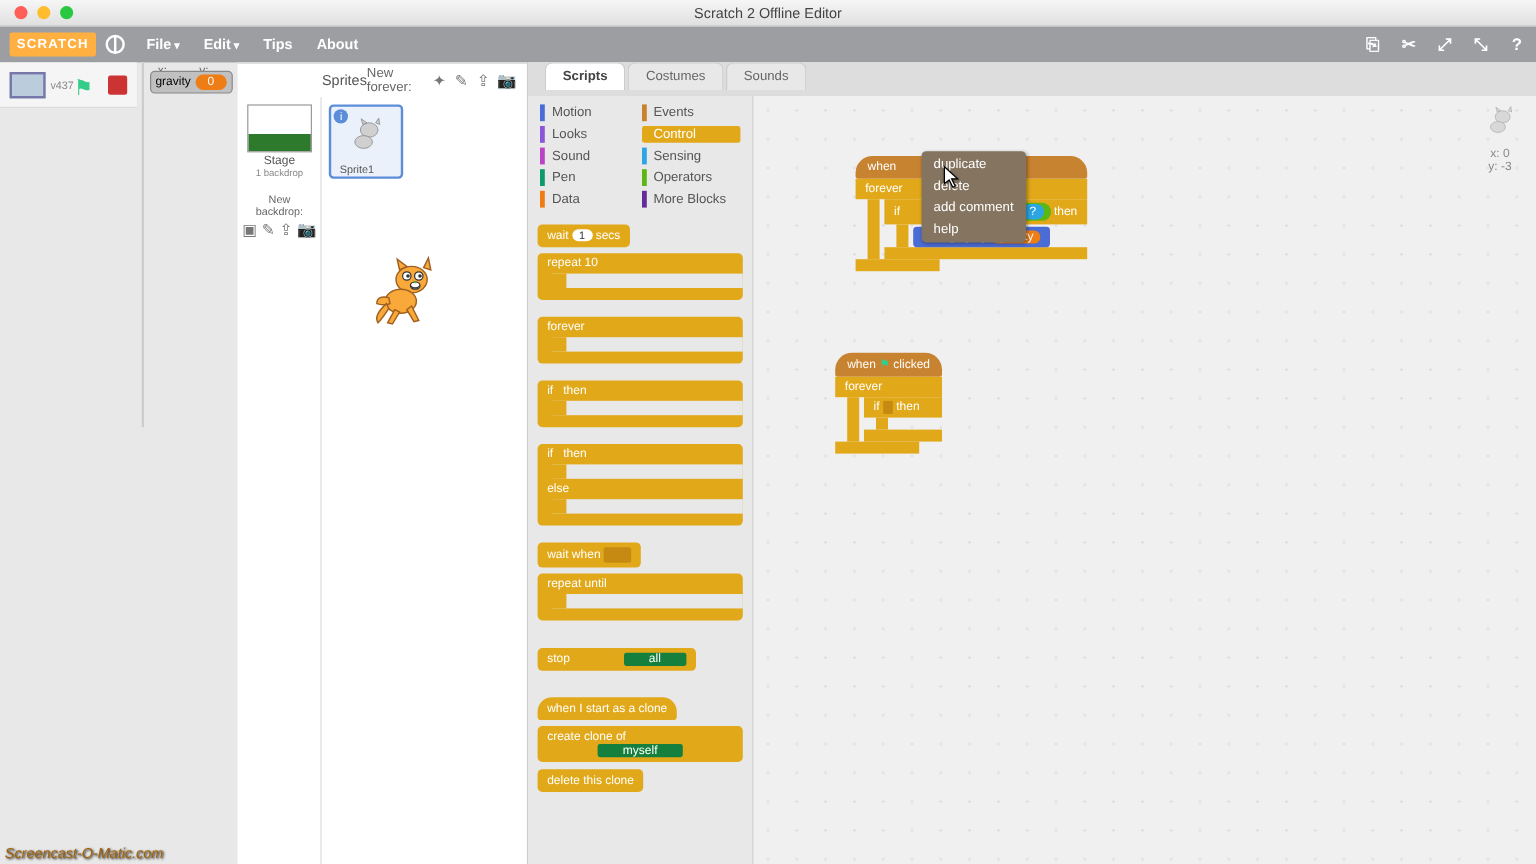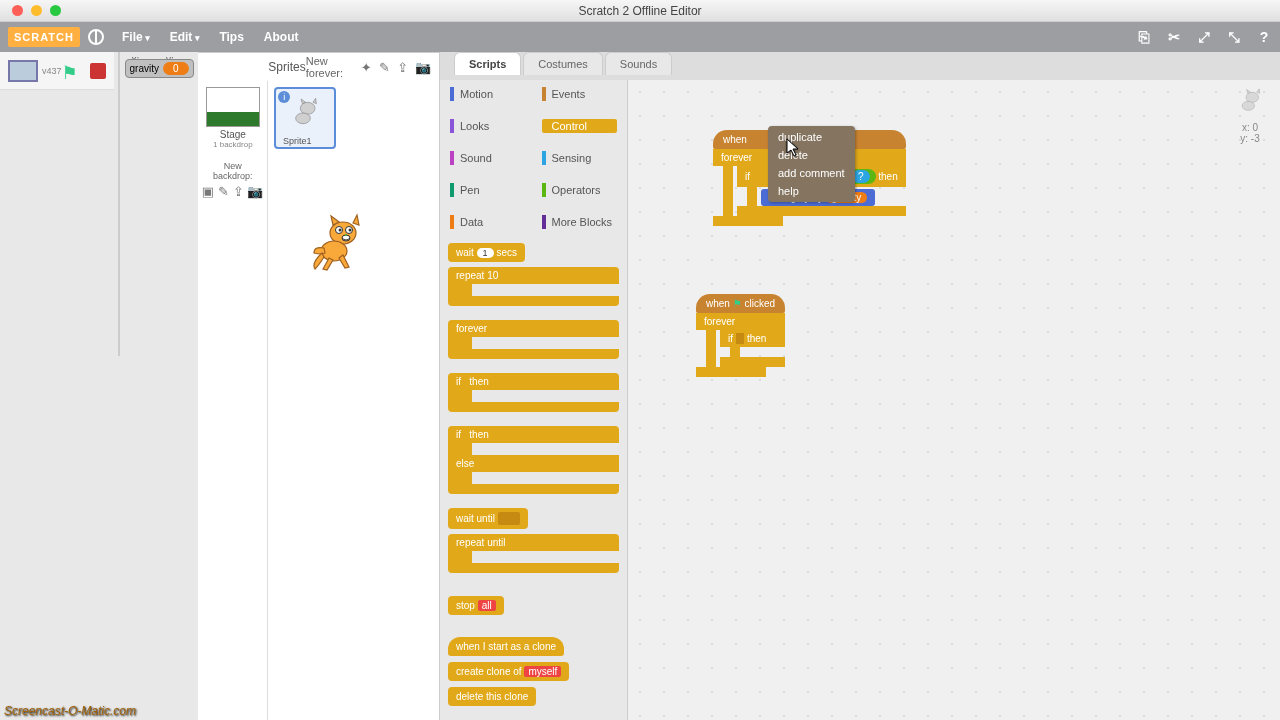--- a/index.html
+++ b/index.html
@@ -47,32 +47,32 @@
 .sprite-list { padding: 6px; }
 .sprite-tile { width: 62px; height: 62px; border: 2px solid #5b8dd9; border-radius: 4px; background: #eaf1fb; text-align: center; position: relative; }
 .sprite-tile .i { position:absolute; left:2px; top:2px; width:12px; height:12px; background:#5b8dd9; color:#fff; border-radius:50%; font-size:9px; line-height:12px; }
 .sprite-tile .cap { position: absolute; bottom: 1px; left: 0; right: 16px; font-size: 9px; color: #555; }
 .right { flex: 1; display: flex; flex-direction: column; background: #e8e8e8; }
 .tabs { height: 28px; display: flex; align-items: flex-start; padding-left: 14px; background: #ddd; }
 .tab { padding: 5px 14px; font-size: 11px; color: #666; background: #e8e8e8; border: 1px solid #ccc; border-bottom: none; border-radius: 6px 6px 0 0; margin-right: 2px; }
 .tab.active { background: #fff; font-weight: bold; color: #444; }
 .script-zone { flex: 1; display: flex; }
 .palette { width: 188px; background: #e8e8e8; border-right: 1px solid #ccc; }
-.categories { display: grid; grid-template-columns: 1fr 1fr; padding: 6px 10px; gap: 16px; }
+.categories { display: grid; grid-template-columns: 1fr 1fr; padding: 6px 10px; gap: 2px; }
 .cat-item { font-size: 11px; color: #555; padding: 1px 0 1px 6px; border-left: 4px solid; margin: 1px 0; cursor: pointer; }
 .cat-item.sel { background: #e1a91a; color: #fff; border-radius: 2px; }
 .cat-motion { border-color: #4a6cd4; } .cat-looks { border-color: #8a55d7; } .cat-sound { border-color: #bb42c3; }
 .cat-pen { border-color: #0e9a6c; } .cat-data { border-color: #ee7d16; } .cat-events { border-color: #c88330; }
 .cat-control { border-color: #e1a91a; } .cat-sensing { border-color: #2ca5e2; } .cat-operators { border-color: #5cb712; }
 .cat-more { border-color: #632d99; }
 .blocks { padding: 6px 8px; }
 .blk { background: #e1a91a; color: #fff; font-size: 10px; padding: 4px 8px; border-radius: 4px; margin-bottom: 5px; display: inline-block; position: relative; }
 .blk .pill { background: #fff; color: #333; border-radius: 8px; padding: 0 6px; display: inline-block; font-size: 9px; }
 .blk .hex { background: #c68a12; padding: 1px 10px; border-radius: 2px; display: inline-block; }
-.blk .dd { background: #ef4444; padding: 0 4px; border-radius: 2px; }
+.blk .dd { background: #15803d; padding: 0 21px; border-radius: 2px; margin-left: 42px; }
 .cblk { background: #e1a91a; border-radius: 4px; margin-bottom: 14px; min-width: 72px; }
 .cblk .top { color: #fff; font-size: 10px; padding: 3px 8px; }
 .cblk .mid { height: 12px; margin-left: 12px; border-left: 12px solid #e1a91a; background: #e8e8e8; }
 .cblk .bot { height: 10px; }
 .canvas { flex: 1; background: #f0f0f0; position: relative; overflow: hidden; }
 .canvas::before { content:''; position:absolute; inset:0; background-image: radial-gradient(#ddd 1px, transparent 1px); background-size: 24px 24px; }
 .sprite-info { position: absolute; right: 10px; top: 6px; text-align: center; font-size: 10px; color: #888; }
 .sprite-info .mini { width: 40px; height: 34px; }
 .script-stack { position: absolute; }
 .hat { background: #c88330; color: #fff; font-size: 10px; border-radius: 14px 14px 2px 2px; padding: 4px 10px; min-width: 80px; }
@@ -241,21 +241,21 @@
                 <div class="mid"></div>
                 <div class="bot"></div>
               </div>
             <div class="cblk">
                 <div class="top"><span>if</span> <span class="hex">&nbsp;</span> <span>then</span></div>
                 <div class="mid"></div>
                 <div class="top">else</div>
                 <div class="mid"></div>
                 <div class="bot"></div>
               </div>
-            <div class="blk"><span>wait until</span> <span class="hex">&nbsp;</span></div><br>
+            <div class="blk"><span>wait when</span> <span class="hex">&nbsp;</span></div><br>
             <div class="cblk">
                 <div class="top"><span>repeat until</span> <span class="hex">&nbsp;</span></div>
                 <div class="mid"></div>
                 <div class="bot"></div>
               </div>
             <div style="height:8px"></div>
             <div class="blk"><span>stop</span> <span class="dd">all</span></div><br>
             <div style="height:16px"></div>
             <div class="blk" style="border-radius:12px 12px 3px 3px">when I start as a clone</div><br>
             <div class="blk"><span>create clone of</span> <span class="dd">myself</span></div><br>

